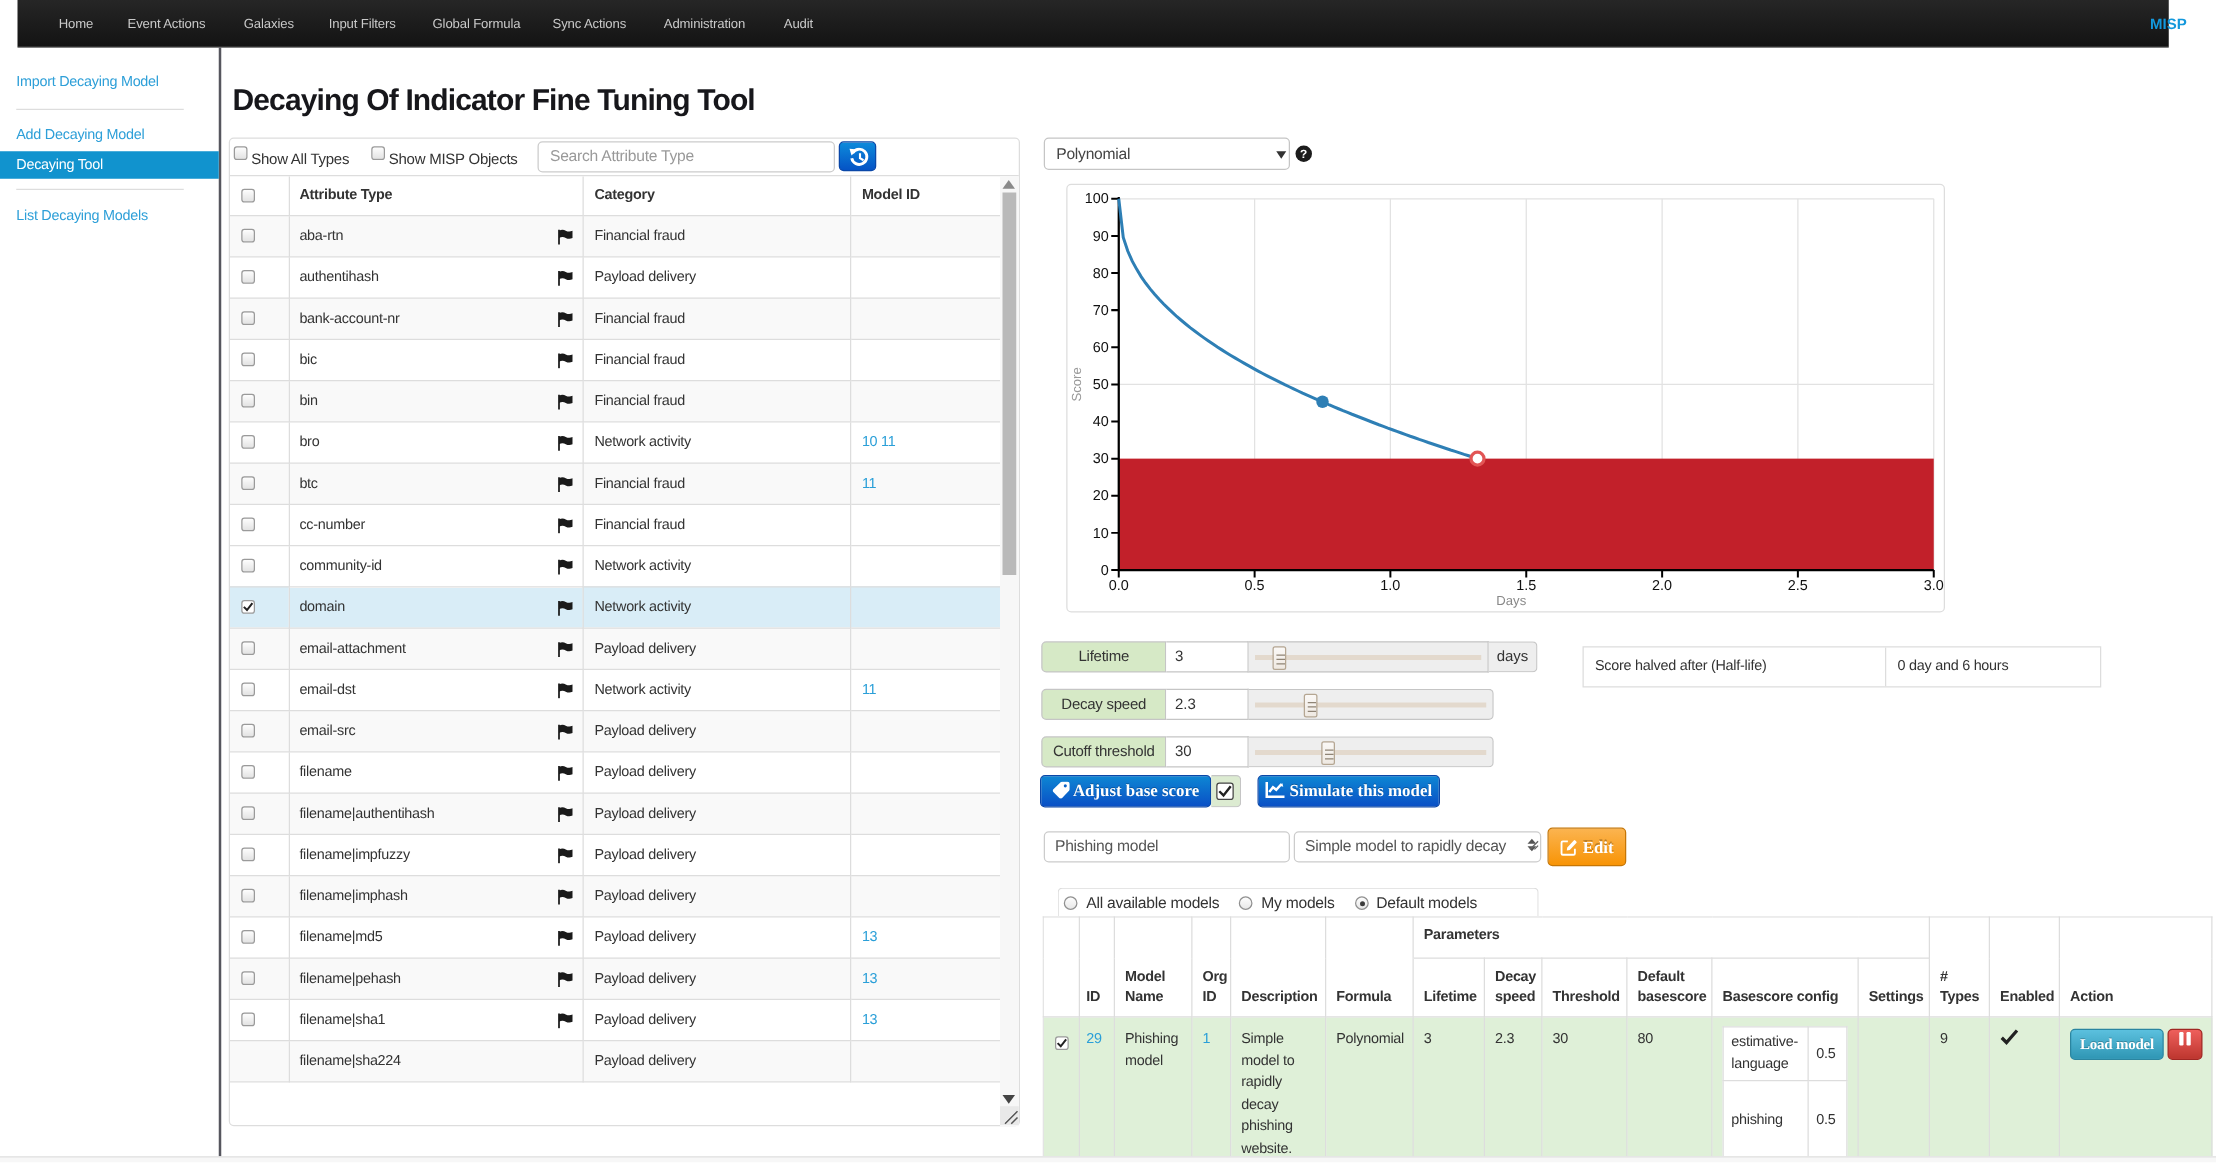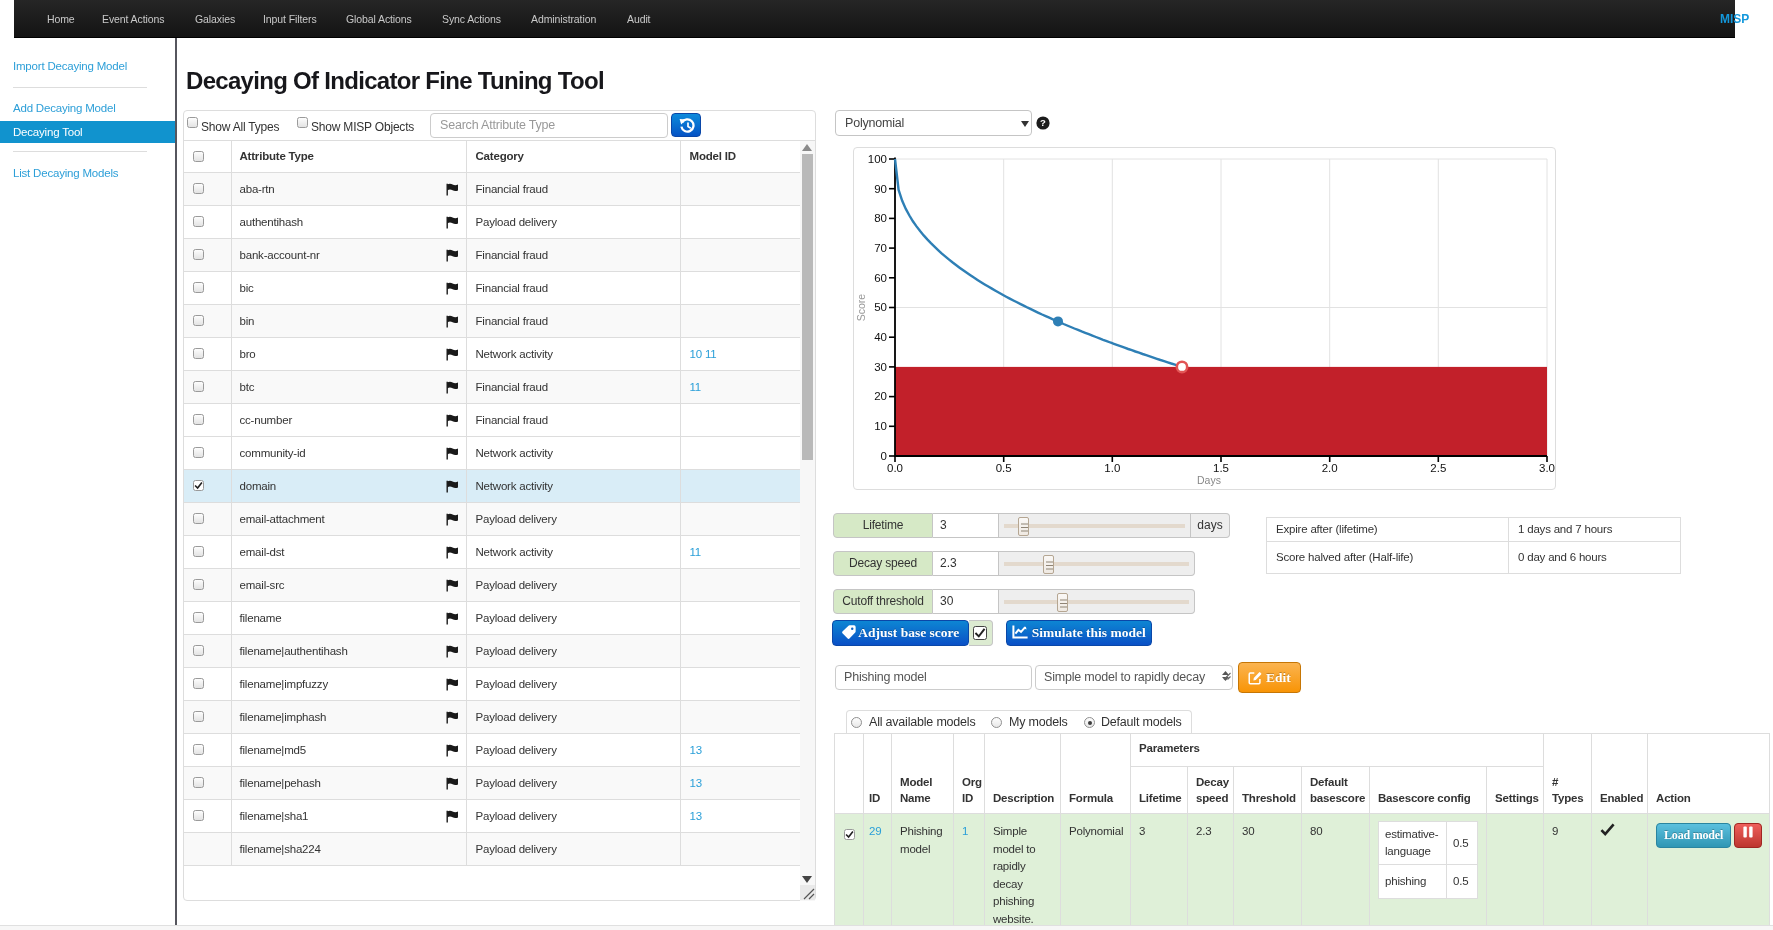--- a/index.html
+++ b/index.html
@@ -56,49 +56,49 @@
 .btn {display:inline-block;border-radius:4px;color:#fff;font-family:"Liberation Serif",serif;font-weight:bold;text-shadow:0 -1px 0 rgba(0,0,0,0.25);text-align:center;}
 .btnpri {background:linear-gradient(#0d86d3,#0a50c6);border:1px solid #0a47a8;font-size:13.5px;}
 #adjbtn {position:absolute;left:832px;top:620px;width:137px;height:26px;line-height:24px;text-align:center;}
 #adjcb {position:absolute;left:969px;top:620px;width:24px;height:26px;background:#dcebd1;border:1px solid #c5c5c5;border-left:none;border-radius:0 4px 4px 0;}
 #simbtn {position:absolute;left:1006px;top:620px;width:146px;height:26px;line-height:24px;text-align:center;}
 #nameinp {position:absolute;left:835px;top:665px;width:197px;height:25px;border:1px solid #ccc;border-radius:4px;font-size:12.5px;letter-spacing:-0.2px;color:#555;line-height:23px;padding-left:8px;background:#fff;}
 #descinp {position:absolute;left:1035px;top:665px;width:198px;height:25px;border:1px solid #ccc;border-radius:4px;font-size:12.5px;letter-spacing:-0.2px;color:#555;line-height:23px;padding-left:8px;background:#fff;}
 #taspin {position:absolute;right:2px;top:1px;}
 #tagrip {position:absolute;right:1px;bottom:1px;}
 #editbtn {position:absolute;left:1238px;top:662px;width:63px;height:31px;background:linear-gradient(#fbb450,#f89406);border:1px solid #c67605;border-radius:4px;line-height:29px;text-align:center;font-size:13.5px;}
-#radiobox {position:absolute;left:846px;top:710px;width:346px;height:23px;border:1px solid #ddd;border-bottom:none;border-radius:4px 4px 0 0;background:#fff;font-size:12.5px;letter-spacing:-0.2px;color:#333;padding-left:19px;}
+#radiobox {position:absolute;left:846px;top:710px;width:385px;height:23px;border:1px solid #ddd;border-bottom:none;border-radius:4px 4px 0 0;background:#fff;font-size:12.5px;letter-spacing:-0.2px;color:#333;padding-left:19px;}
 .rad {position:absolute;top:6px;width:11px;height:11px;border-radius:50%;border:1px solid #909090;background:linear-gradient(#fdfdfd,#e8e8e8);}
 .rad.on::after {content:"";position:absolute;left:2.5px;top:2.5px;width:4px;height:4px;border-radius:50%;background:#3c3c3c;}
 .radl {position:absolute;top:0;line-height:23px;white-space:nowrap;}
 #btwrap {position:absolute;left:834px;top:733px;width:937px;height:192px;overflow:hidden;}
 #bt {border-collapse:collapse;table-layout:fixed;width:935px;font-size:11.5px;letter-spacing:-0.2px;color:#333;}
 #bt > tbody > tr > td {border-left:1px solid #ddd;border-right:1px solid #ddd;vertical-align:bottom;padding:7px 8px;}
 #bt > tbody > tr.h1 > td {height:33px;border-top:1px solid #ddd;font-weight:bold;vertical-align:top;padding-top:8px;}
 #bt > tbody > tr.h1 > td.params {border-bottom:1px solid #ddd;}
 #bt > tbody > tr.h2 > td {height:47px;font-weight:bold;border-bottom:1px solid #ddd;line-height:16px;}
 #bt > tbody > tr.dr > td {background:#dff0d8;vertical-align:top;height:192px;font-size:11.5px;line-height:17.5px;padding-top:9px;}
 #bt > tbody > tr.dr > td:last-child {white-space:nowrap;}
 #bt > tbody > tr.dr > td:nth-child(2),#bt > tbody > tr.h2 > td:nth-child(2) {padding-left:5px;}
-#minibt tr:last-child td {padding:8px 6px;}
+#minibt tr:last-child td {padding:23px 6px;}
 #minibt {border-collapse:collapse;background:#ffffff;font-size:11.5px;color:#333;margin-top:-2px;}
 #minibt td {border:1px solid #ddd;padding:4px 6px;line-height:17px;}
 #minibt .mk {width:68px;}
 #minibt .mv {width:31px;}
 .btninfo {background:linear-gradient(#5bc0de,#2f96b4);border:1px solid #2a85a0;font-size:12px;padding:0 7px;height:25px;line-height:23px;}
 .btndanger {background:linear-gradient(#ee5f5b,#bd362f);border:1px solid #a02622;width:28px;height:25px;text-align:center;line-height:21px;margin-left:3px;vertical-align:top;}
 #footline {position:absolute;left:0;top:925px;width:1773px;border-top:1px solid #e0e0e0;height:5px;background:#f7f7f7;}
 </style></head>
 <body>
 <div id="navbar">
     <span class="nvi" style="left:33px">Home</span>
     <span class="nvi" style="left:88px">Event Actions</span>
     <span class="nvi" style="left:181px">Galaxies</span>
     <span class="nvi" style="left:249px">Input Filters</span>
-    <span class="nvi" style="left:332px">Global Actions</span>
+    <span class="nvi" style="left:332px">Global Formula</span>
     <span class="nvi" style="left:428px">Sync Actions</span>
     <span class="nvi" style="left:517px">Administration</span>
     <span class="nvi" style="left:613px">Audit</span>
     <span id="misp">MISP</span>
     <span id="adm">Admin</span>
   </div>
 <div id="sidebar">
 <span class="sbl" style="top:22px">Import Decaying Model</span>
 <div class="sbsep" style="top:49px"></div>
 <span class="sbl" style="top:64px">Add Decaying Model</span>
@@ -462,24 +462,20 @@
 <div class="sltrackbox" style="width:196px;border-radius:0 4px 4px 0;">
       <div class="sltrack"></div>
       <div class="slhandle" style="left:58px">
         <svg width="7" height="9" viewBox="0 0 7 9" style="position:absolute;left:2px;top:5px">
           <path d="M0 1 h7 M0 4.5 h7 M0 8 h7" stroke="#8f8475" stroke-width="1"></path>
         </svg>
       </div>
     </div>
   </div>
 <div id="inftab">
-    <div class="r">
-      <div class="ca">Expire after (lifetime)</div>
-      <div class="cb">1 days and 7 hours</div>
-    </div>
 <div class="r r2">
       <div class="ca">Score halved after (Half-life)</div>
       <div class="cb">0 day and 6 hours</div>
     </div>
   </div>
 <span class="btn btnpri" id="adjbtn"><svg style="vertical-align:-2px" width="14" height="14" viewBox="0 0 16 16">
       <path d="M0.8 7.2 L7.4 0.9 A1.8 1.8 0 0 1 8.7 0.4 L13.8 0.4 A1.8 1.8 0 0 1 15.6 2.2 L15.6 7.3 A1.8 1.8 0 0 1 15.1 8.6 L8.8 15.2 A1.8 1.8 0 0 1 6.2 15.2 L0.8 9.8 A1.8 1.8 0 0 1 0.8 7.2 Z" fill="#fff"></path>
       <circle cx="11.7" cy="4.2" r="1.4" fill="#0b63c7"></circle>
     </svg> Adjust base score</span>
 <div id="adjcb">

